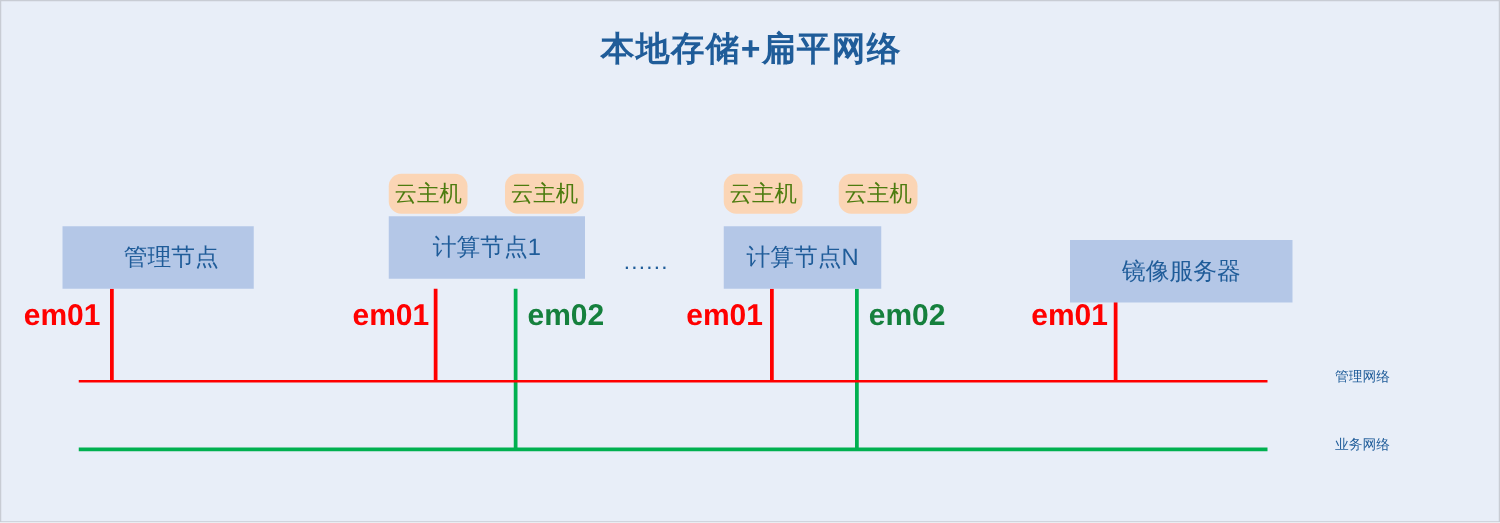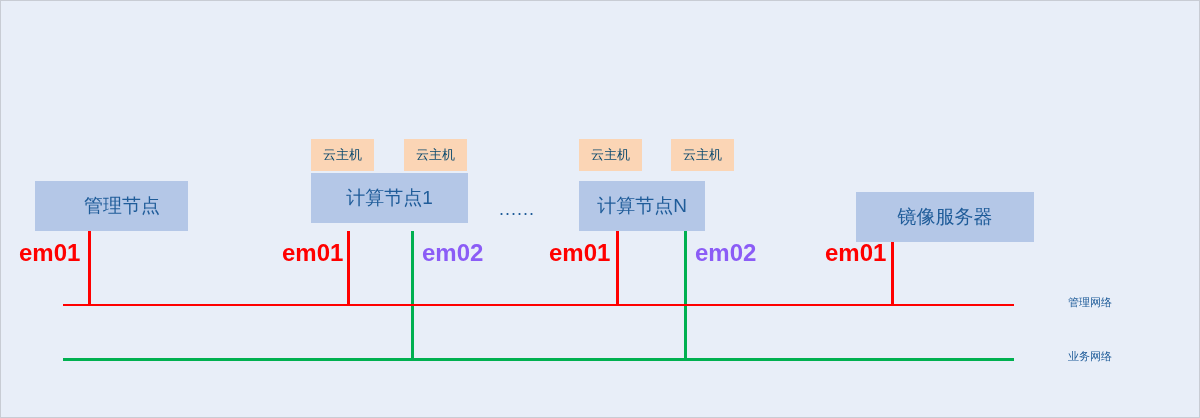--- a/index.html
+++ b/index.html
@@ -42,39 +42,40 @@
     align-items: center;
     justify-content: center;
     white-space: nowrap;
     box-sizing: border-box;
   }
 
   
   .vm-box {
     position: absolute;
     background: #fbd5b5;
-    color: #0c4a6e;
-    font-size: 13px;
+    color: #4d7c0f;
+    font-size: 18px;
     display: flex;
     align-items: center;
     justify-content: center;
     white-space: nowrap;
     box-sizing: border-box;
+    border-radius: 10px;
   }
 
   
   .nic-label {
     position: absolute;
     font-size: 24px;
     font-weight: bold;
     white-space: nowrap;
     line-height: 1;
   }
   .nic-mgmt { color: #ff0000; }
-  .nic-biz  { color: #8b5cf6; }
+  .nic-biz  { color: #15803d; }
 
   
   .vline-mgmt {
     position: absolute;
     width: 3px;
     background: #ff0000;
   }
   .vline-biz {
     position: absolute;
     width: 3px;
@@ -109,34 +110,35 @@
     color: #1f5c99;
     letter-spacing: 1px;
     white-space: nowrap;
   }
 </style>
 </head>
 <body>
 
 <div id="canvas">
 
+  <div id="diagram-title">本地存储+扁平网络</div>
 
   <div id="lines-layer">
       <div class="vline-mgmt" style="left: 87px; top: 230px; height: 74px;"></div>
       <div class="vline-mgmt" style="left: 346px; top: 230px; height: 74px;"></div>
       <div class="vline-mgmt" style="left: 615px; top: 230px; height: 74px;"></div>
       <div class="vline-mgmt" style="left: 890px; top: 230px; height: 74px;"></div>
       <div class="vline-biz" style="left: 410px; top: 230px; height: 128px;"></div>
       <div class="vline-biz" style="left: 683px; top: 230px; height: 128px;"></div>
       <div class="bus-mgmt" style="left: 62px; top: 303px; width: 951px;"></div>
       <div class="bus-biz" style="left: 62px; top: 357px; width: 951px;"></div>
     </div>
 
   <div id="nodes-layer">
-      <div class="node-box" style="left: 34px; top: 180px; width: 153px; height: 50px; padding-left: 21px;">管理节点</div>
+      <div class="node-box" style="left: 49px; top: 180px; width: 153px; height: 50px; padding-left: 21px;">管理节点</div>
       <div class="node-box" style="left: 310px; top: 172px; width: 157px; height: 50px;">计算节点1</div>
       <div class="node-box" style="left: 578px; top: 180px; width: 126px; height: 50px;">计算节点N</div>
       <div class="node-box" style="left: 855px; top: 191px; width: 178px; height: 50px;">镜像服务器</div>
     </div>
 
   <div id="vms-layer">
       <div class="vm-box" style="left: 310px; top: 138px; width: 63px; height: 32px;">云主机</div>
       <div class="vm-box" style="left: 403px; top: 138px; width: 63px; height: 32px;">云主机</div>
       <div class="vm-box" style="left: 578px; top: 138px; width: 63px; height: 32px;">云主机</div>
       <div class="vm-box" style="left: 670px; top: 138px; width: 63px; height: 32px;">云主机</div>

